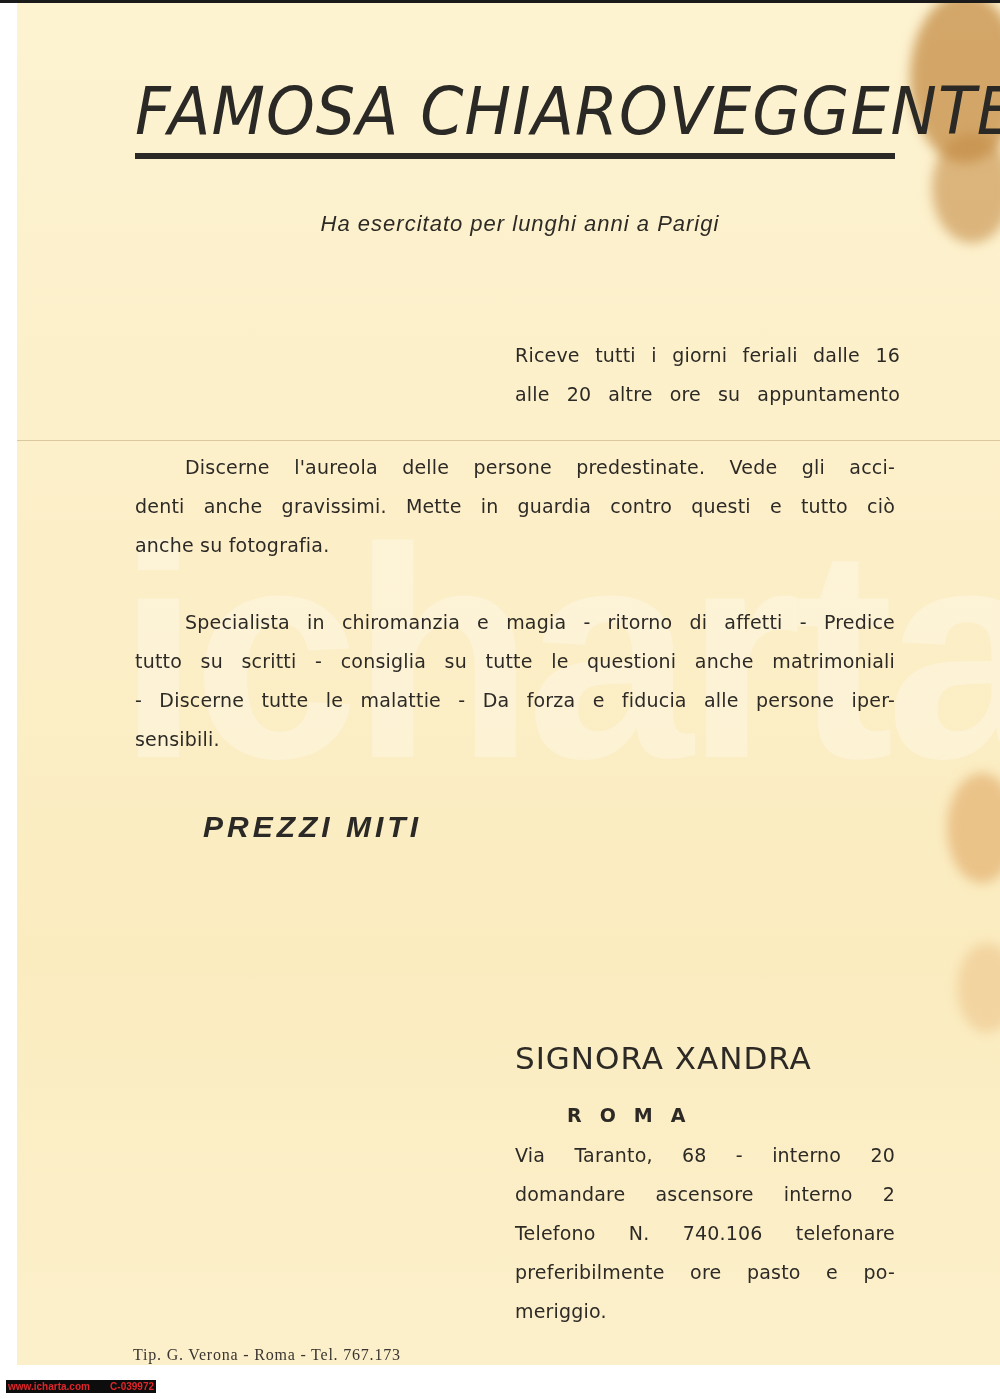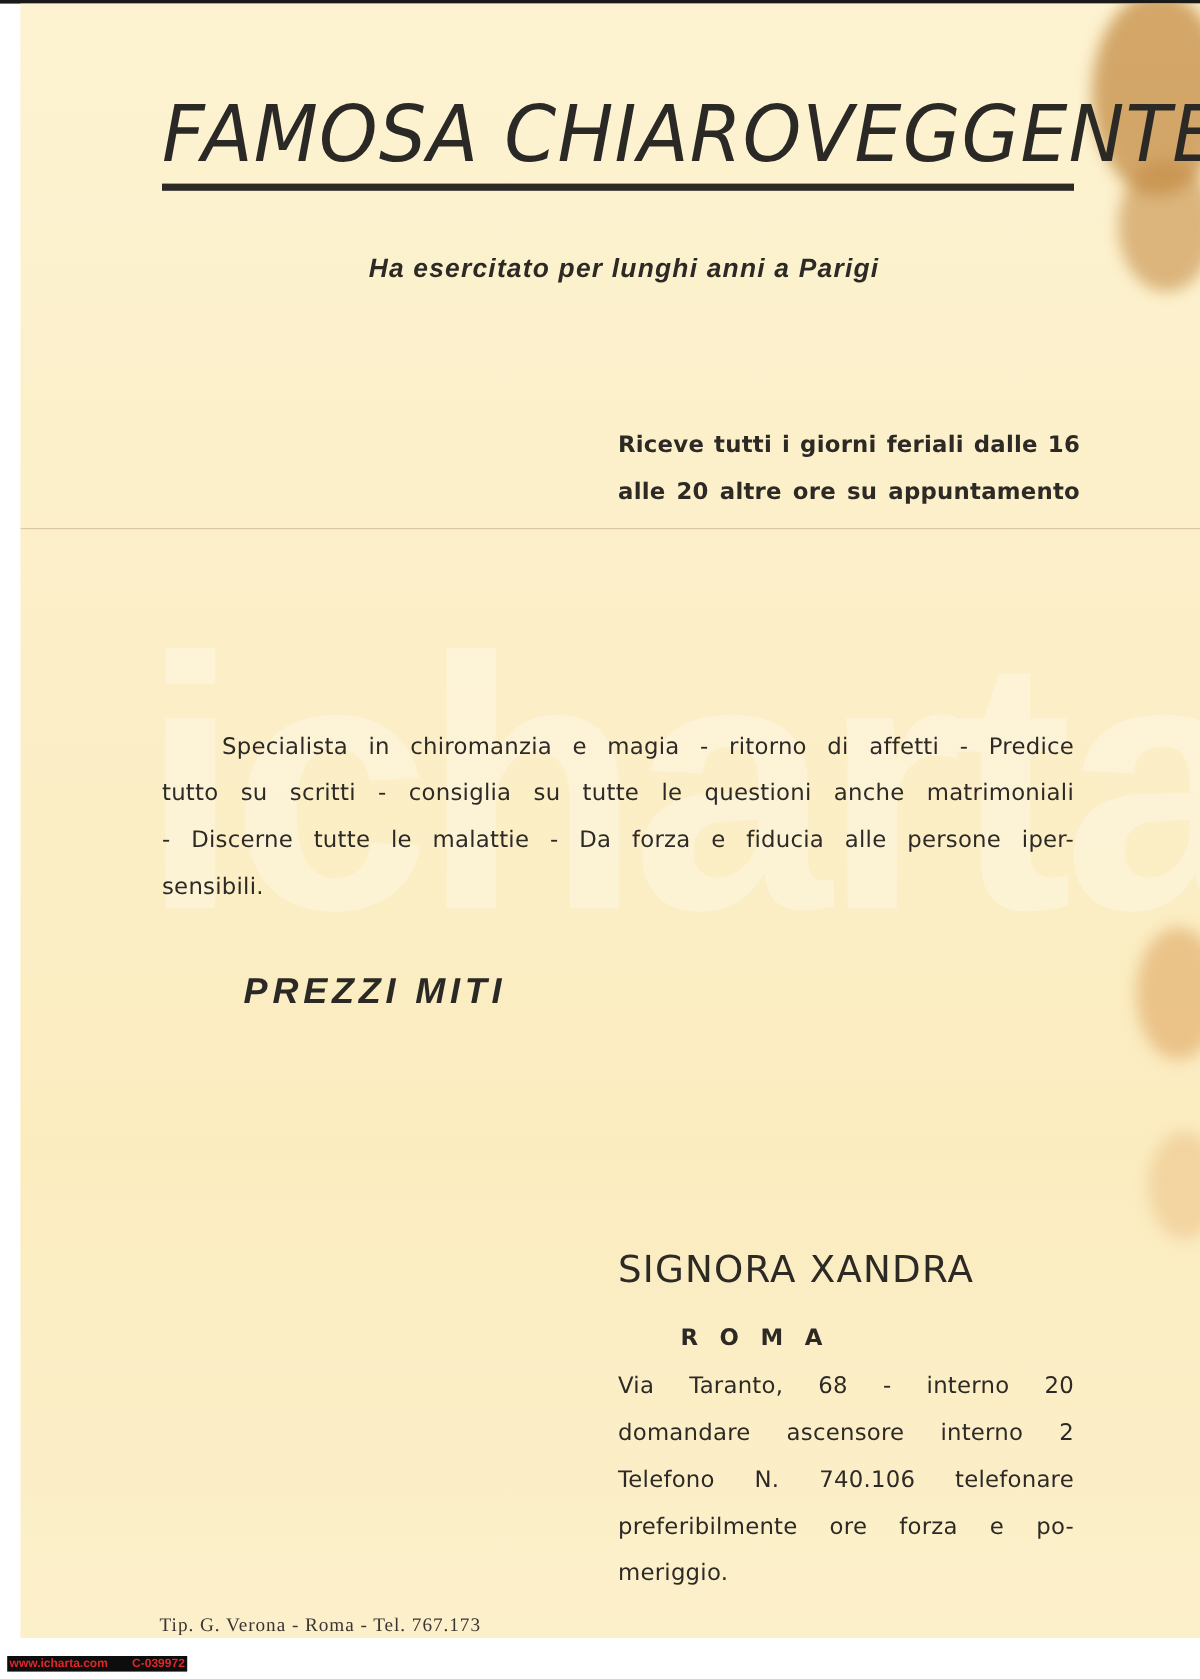--- a/index.html
+++ b/index.html
@@ -28,28 +28,28 @@
   .content { position: absolute; left: 0; top: 0; width: 1000px; height: 1399px; color: #2a2722; }
 
   .main-title {
     position: absolute; left: 135px; top: 72px; width: 760px; height: 80px;
     font-family: "DejaVu Sans", sans-serif; font-style: italic; font-size: 62px; line-height: 80px;
     letter-spacing: 1px; color: #2b2926; transform: scaleY(1.05); white-space: nowrap;
   }
   .title-rule { position: absolute; left: 135px; top: 153px; width: 760px; height: 6px; background: #2b2926; }
   .subtitle {
     position: absolute; left: 210px; top: 208px; width: 620px; text-align: center;
-    font-family: "Liberation Sans", sans-serif; font-weight: bold; font-style: italic;
+    font-family: "Liberation Sans", sans-serif; font-weight: normal; font-style: italic;
     font-size: 22px; line-height: 32px; color: #2d2a26; letter-spacing: 1px; white-space: nowrap;
   }
   .text {
     font-family: "DejaVu Sans", sans-serif; font-size: 19px; color: #2d2a26; white-space: nowrap;
     letter-spacing: 0.2px;
   }
-  .hours { position: absolute; left: 515px; top: 352px; width: 385px; line-height: 39px; font-weight: bold; }
+  .hours { position: absolute; left: 515px; top: 336px; width: 385px; line-height: 39px; }
   .hours div { text-align: justify; text-align-last: justify; }
   .para { position: absolute; left: 135px; width: 760px; line-height: 39px; }
   .para div { text-align: justify; text-align-last: justify; }
   .para div.last { text-align-last: left; }
   .para .indent { padding-left: 50px; }
   .p1 { top: 448px; }
   .p2 { top: 603px; }
   .p3 { top: 893px; }
   .prezzi {
     position: absolute; left: 203px; top: 810px;
@@ -95,39 +95,44 @@
   <div class="main-title">FAMOSA CHIAROVEGGENTE</div>
   <div class="title-rule"></div>
 
   <div class="subtitle">Ha esercitato per lunghi anni a Parigi</div>
 
   <div class="hours text">
     <div>Riceve tutti i giorni feriali dalle 16</div>
     <div>alle 20 altre ore su appuntamento</div>
   </div>
 
+  <div class="para p1 text">
+    <div class="indent">Discerne l'aureola delle persone predestinate. Vede gli acci-</div>
+    <div>denti anche gravissimi. Mette in guardia contro questi e tutto ciò</div>
+    <div class="last">anche su fotografia.</div>
+  </div>
 
   <div class="para p2 text">
     <div class="indent">Specialista in chiromanzia e magia - ritorno di affetti - Predice</div>
     <div>tutto su scritti - consiglia su tutte le questioni anche matrimoniali</div>
     <div>- Discerne tutte le malattie - Da forza e fiducia alle persone iper-</div>
     <div class="last">sensibili.</div>
   </div>
 
   <div class="prezzi">PREZZI MITI</div>
 
 
   <div class="sig-name">SIGNORA XANDRA</div>
   <div class="sig-city">ROMA</div>
 
   <div class="address text">
     <div>Via Taranto, 68 - interno 20</div>
     <div>domandare ascensore interno 2</div>
     <div>Telefono N. 740.106 telefonare</div>
-    <div>preferibilmente ore forza e po-</div>
+    <div>preferibilmente ore pasto e po-</div>
     <div class="last">meriggio.</div>
   </div>
 
   <div class="printer">Tip. G. Verona - Roma - Tel. 767.173</div>
 </div>
 
 <div class="badge">
   <span>www.icharta.com</span>
   <span>C-039972</span>
 </div>

